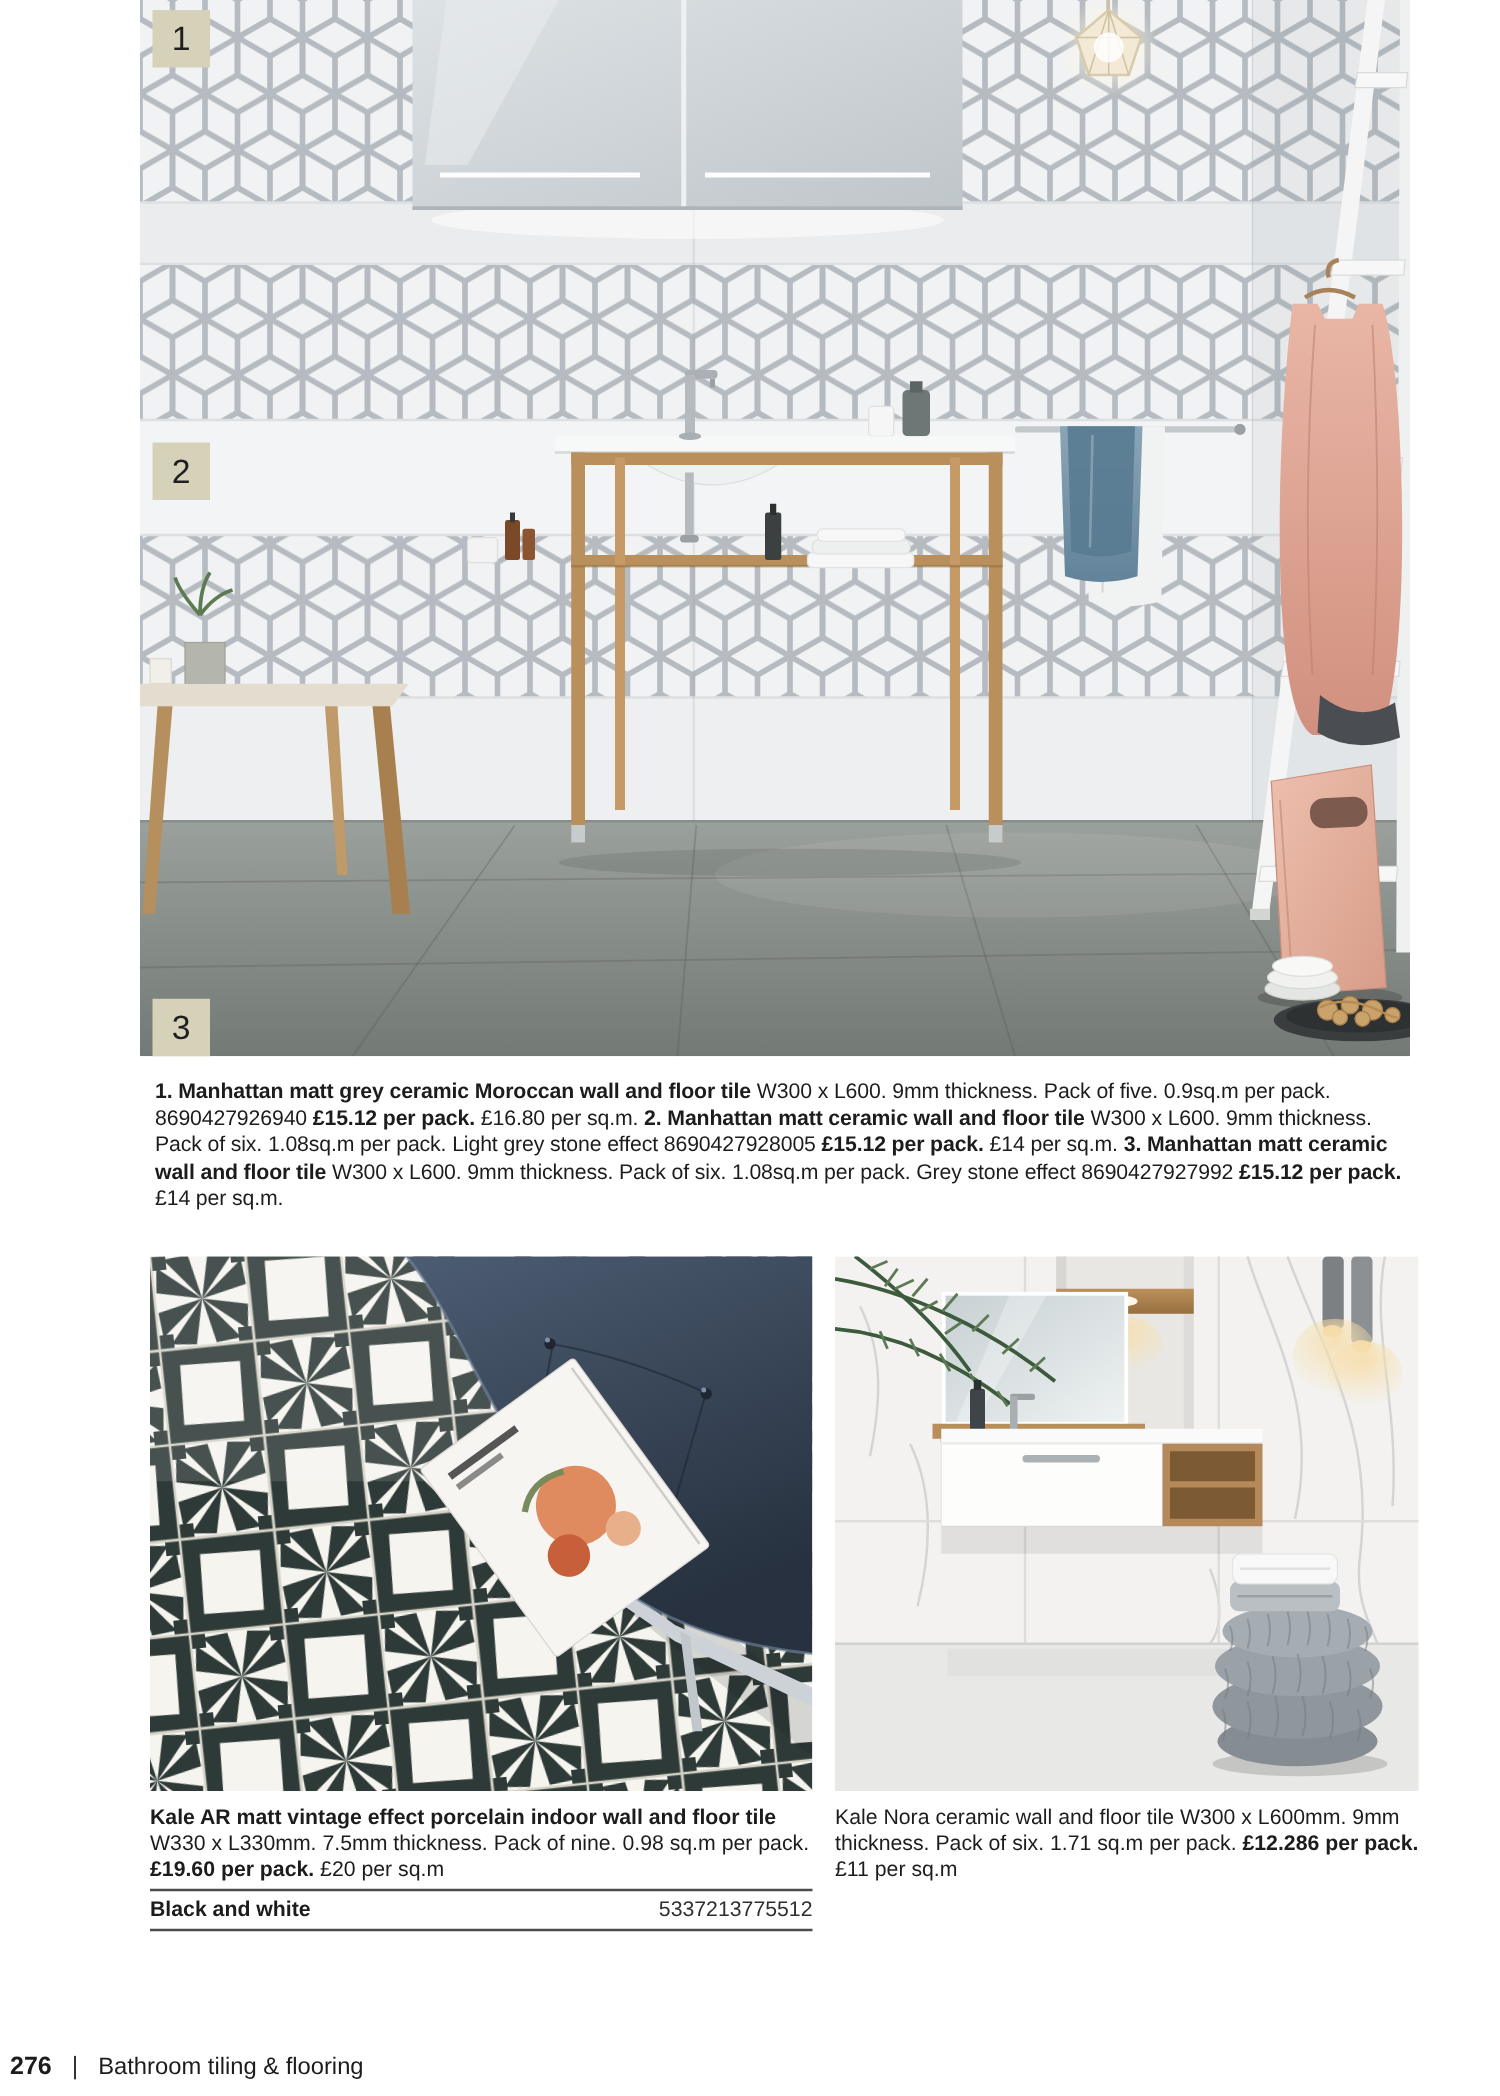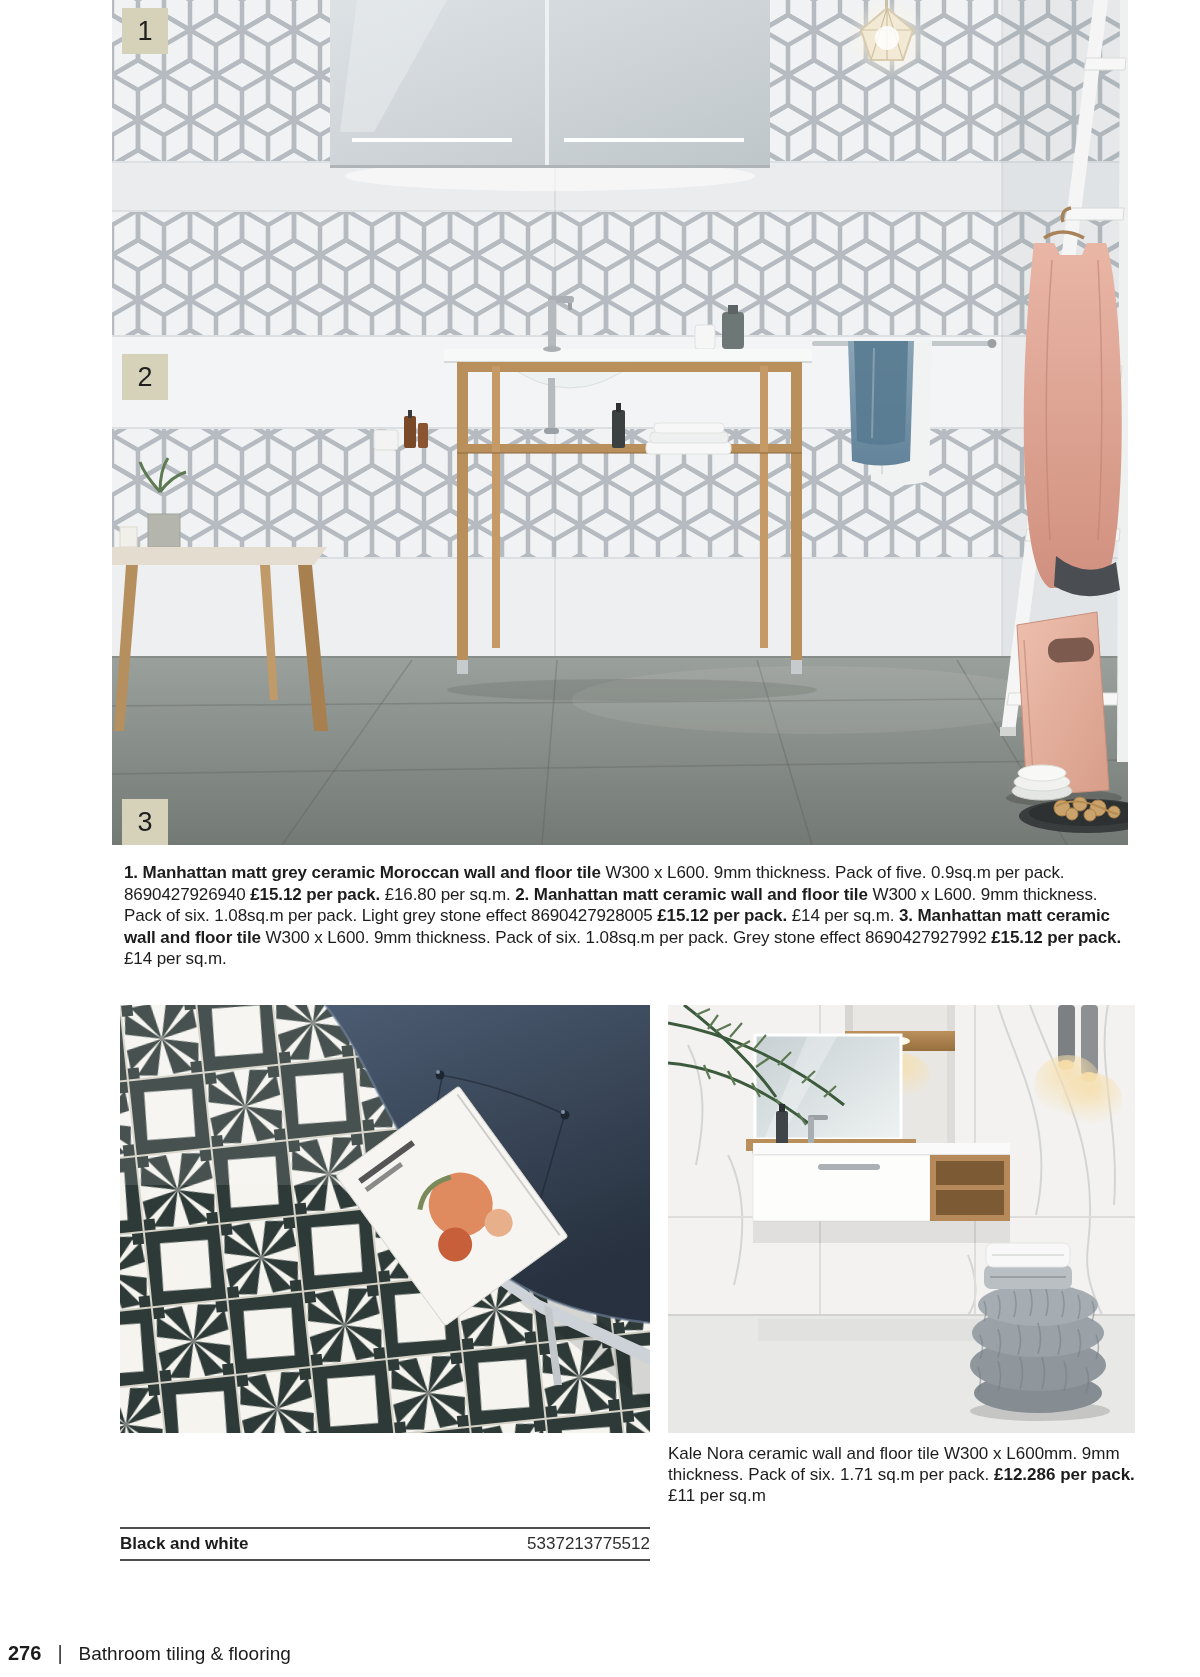--- a/index.html
+++ b/index.html
@@ -13,21 +13,21 @@
   .tag-1{top:8px}.tag-2{top:354px}.tag-3{top:799px}
   .desc{position:absolute;left:120px;top:858px;width:1014px;margin:4px;
         font-size:17px;line-height:21.5px;letter-spacing:-0.1px}
   .col{position:absolute;top:1005px}
   .col-left{left:120px;width:530px}
   .col-right{left:668px;width:467px}
   .photo{width:100%;height:428px;overflow:hidden}
   .photo svg{display:block}
   .caption{position:absolute;top:438px;left:0;right:0;margin:0;
            font-size:17px;line-height:21px}
-  .vbar{position:absolute;top:522px;left:0;right:0;height:30px;
+  .vbar{position:absolute;top:506px;left:0;right:0;height:30px;
         border-top:2px solid #4d4d4d;border-bottom:2px solid #4d4d4d;
         display:flex;justify-content:space-between;align-items:center;font-size:17px}
   .vname{font-weight:700}
   .vcode{color:#2e2e2e}
   .footer{position:absolute;left:8px;top:1642px;display:flex;align-items:flex-end;font-size:19px}
   .pnum{font-weight:700;font-size:20px}
   .sep{margin:0 16px;font-weight:300;color:#333;font-size:20px}
 </style>
 </head>
 <body>
@@ -308,20 +308,21 @@
           <rect x="268" y="124" width="66" height="6" fill="#555"></rect>
           <rect x="268" y="135" width="44" height="5" fill="#8a8a88"></rect>
           <circle cx="336" cy="205" r="32" fill="#e08a5f"></circle>
           <circle cx="308" cy="234" r="17" fill="#c65f3a"></circle>
           <circle cx="356" cy="242" r="14" fill="#e8b08a"></circle>
           <path d="M300,185 q18,-18 44,-8" stroke="#7a8a5a" stroke-width="5" fill="none"></path>
           <line x1="398" y1="114" x2="398" y2="288" stroke="#cfcdc8" stroke-width="2"></line>
         </g>
       </svg>
     </div>
+    <p class="caption"><span style="font-weight: 700;">Kale AR matt vintage effect porcelain indoor wall and floor tile </span><span>W330 x L330mm. 7.5mm thickness. Pack of nine. 0.98 sq.m per pack. </span><span style="font-weight: 700;">£19.60 per pack. </span><span>£20 per sq.m</span></p>
     <div class="vbar">
       <span class="vname">Black and white</span>
       <span class="vcode">5337213775512</span>
     </div>
   </section>
 
   <section class="col col-right">
     <div class="photo">
       <svg width="467" height="428" viewBox="0 0 467 428">
         <defs>

